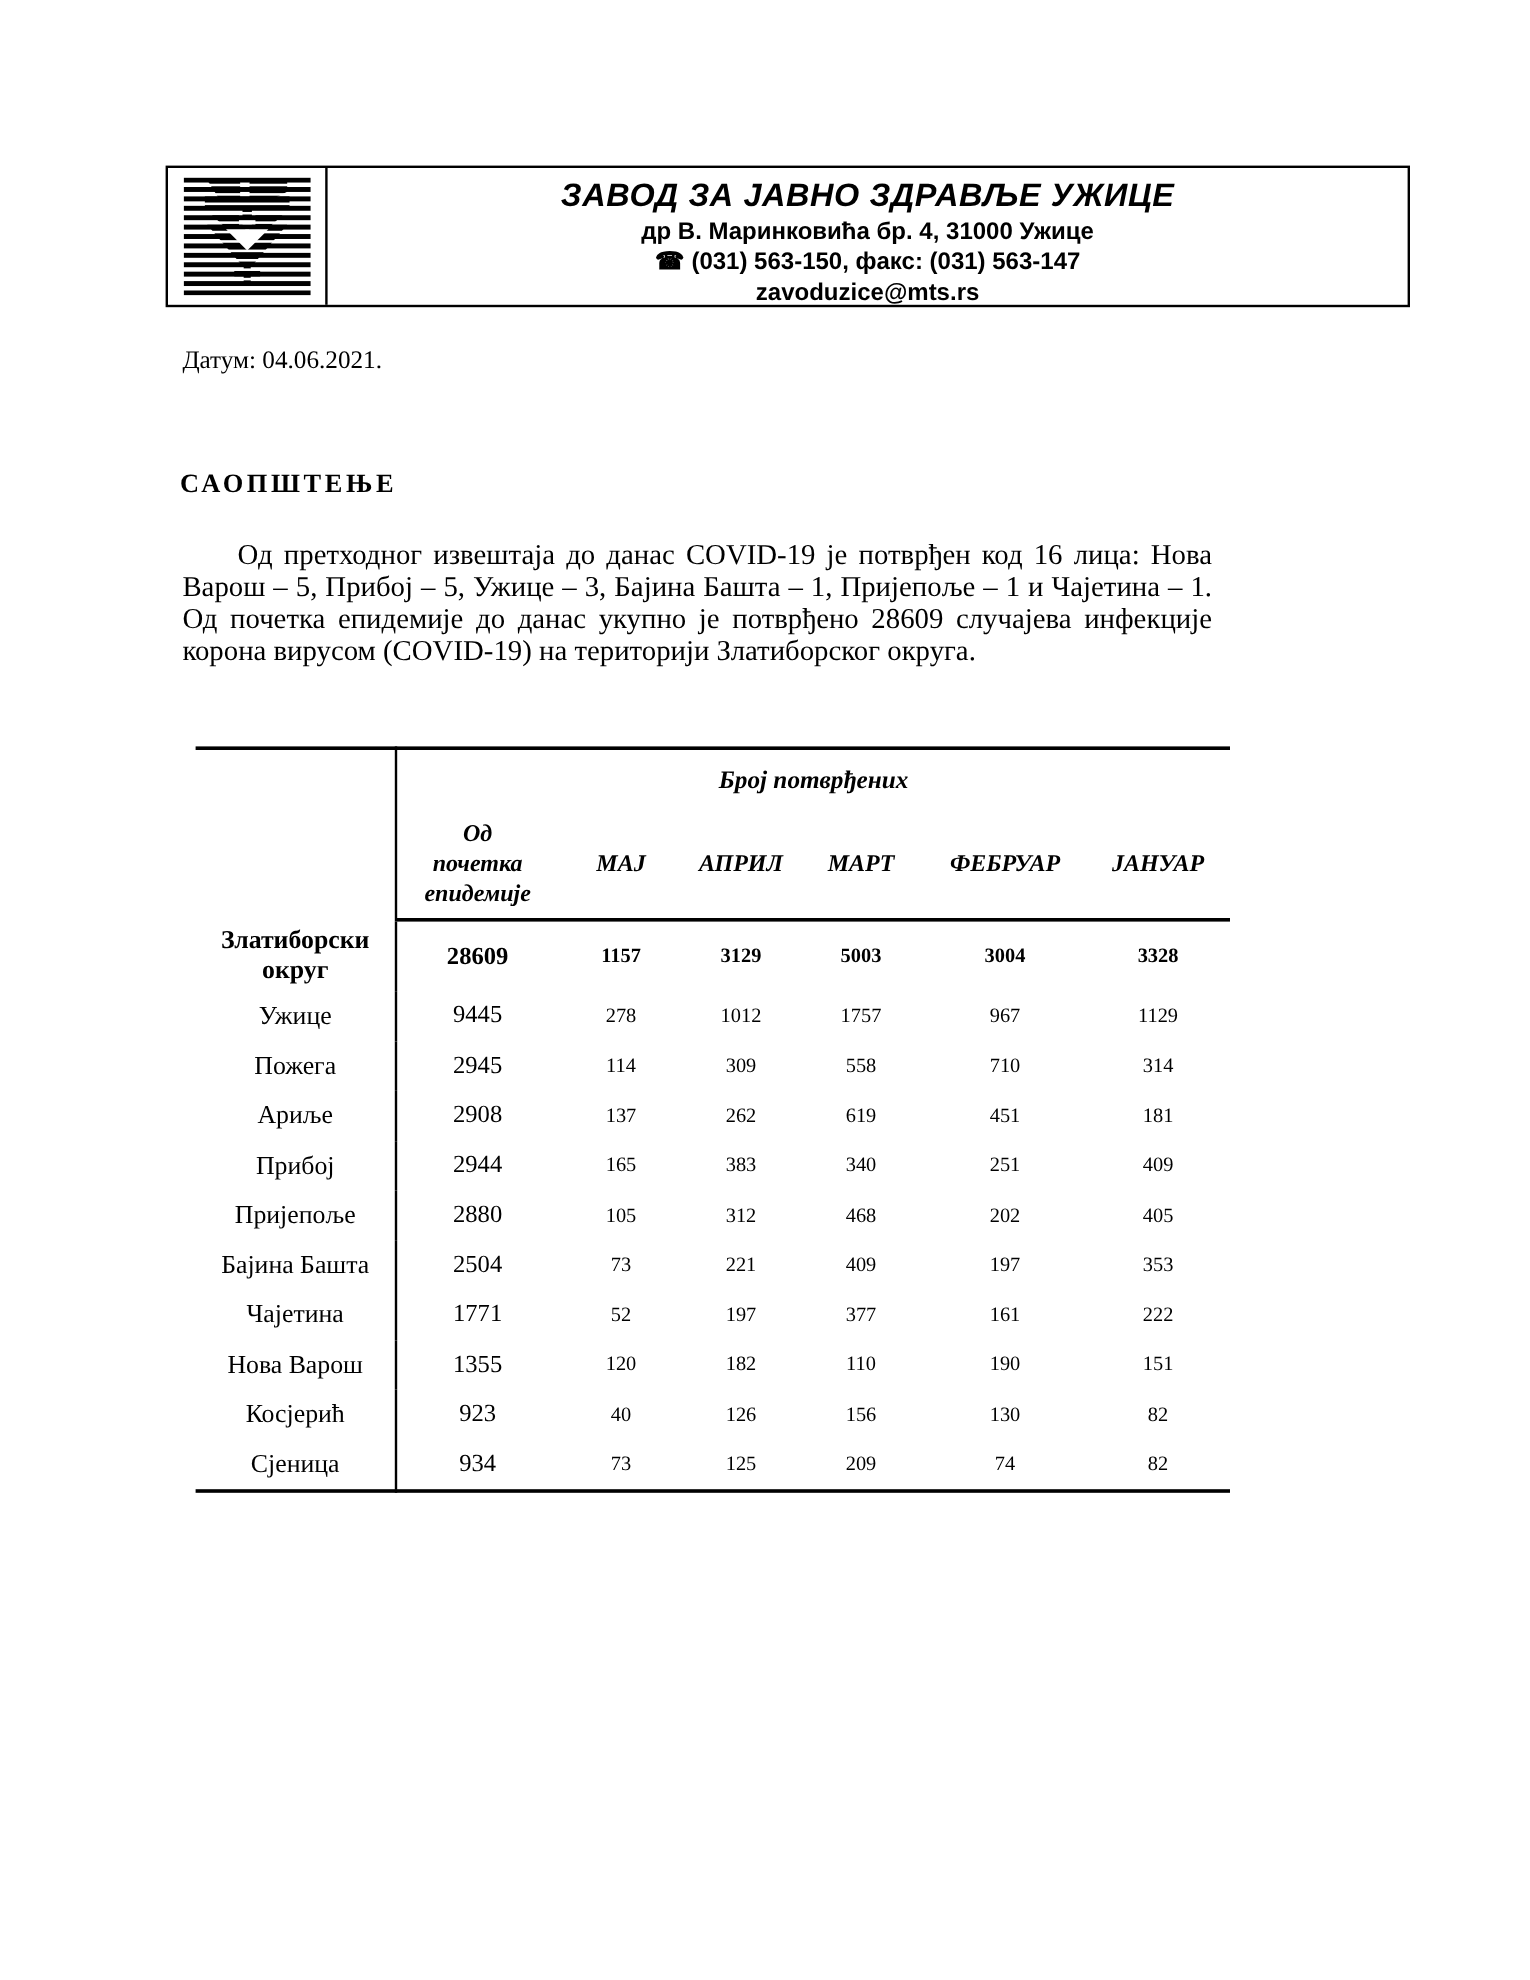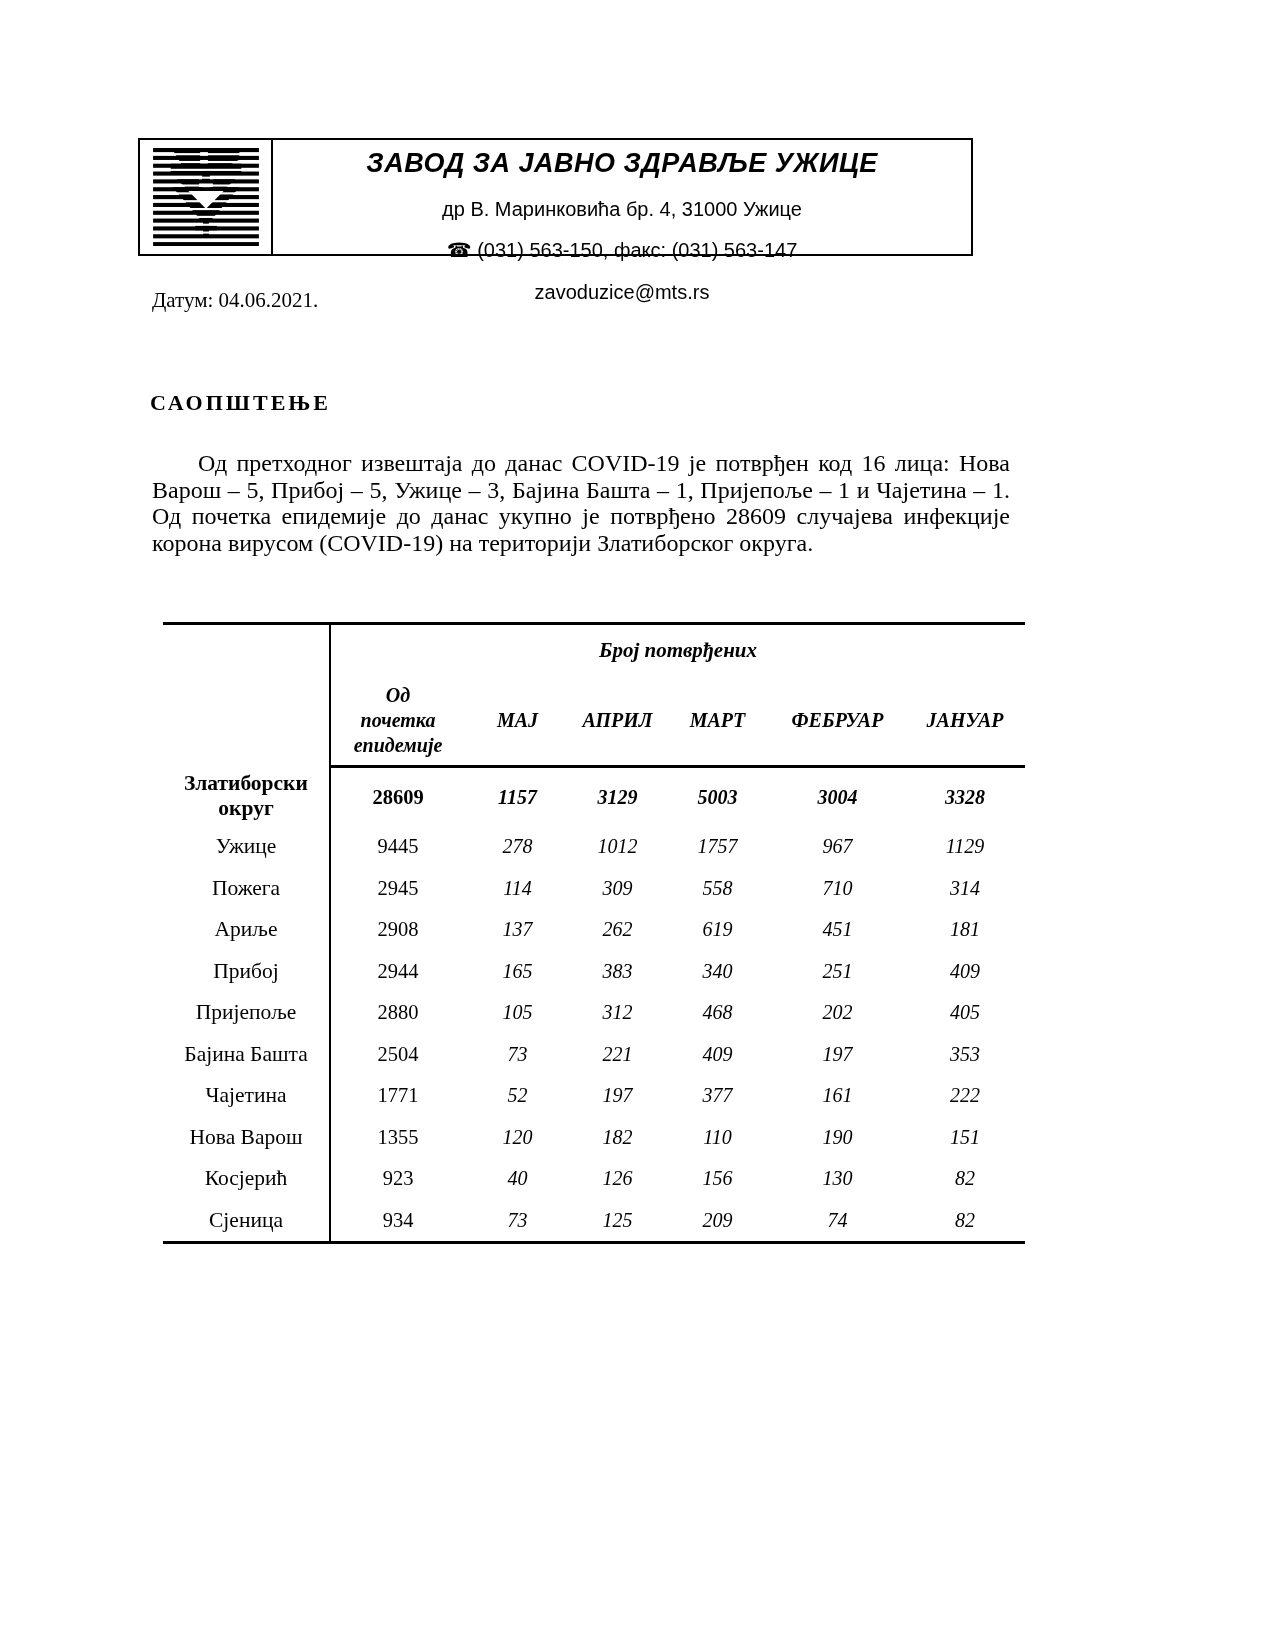--- a/index.html
+++ b/index.html
@@ -8,38 +8,38 @@
     width:1275px; height:1650px;
     background:#ffffff;
     color:#000;
     font-family:"Liberation Serif", serif;
     overflow:hidden;
   }
 
   
   .letterhead {
     position:absolute; left:138px; top:138px;
-    width:835px; height:118px;
+    width:1037px; height:118px;
     border:2px solid #000;
     display:flex;
     box-sizing:border-box;
   }
   .logo-cell {
     width:133px; flex:0 0 133px;
     border-right:2px solid #000;
     display:flex; align-items:flex-start; justify-content:center;
     padding-top:8px; box-sizing:border-box;
   }
   .lh-text {
     flex:1; text-align:center; padding-top:7px;
     font-family:"Liberation Sans", sans-serif;
     line-height:1.22;
   }
   .inst-name { font-size:27px; font-weight:bold; font-style:italic; letter-spacing:0.5px; }
-  .inst-line { font-size:20px; margin-top:17px; }
+  .inst-line { font-size:20px; margin-top:1px;font-weight:bold; }
   .phone-icon { font-size:20px; }
 
   
   .date-line {
     position:absolute; left:152px; top:288px;
     font-size:21px;
   }
   .doc-title {
     position:absolute; left:150px; top:390px; width:860px;
     font-size:22px; font-weight:bold; letter-spacing:3px;
@@ -66,21 +66,21 @@
   .group-h {
     font-weight:bold; font-style:italic; font-size:21px; text-align:center;
   }
   .colh-row td { height:90px; vertical-align:middle; border-bottom:3px solid #000;text-align:center; }
   .colh {
     font-weight:bold; font-style:italic; font-size:20px; text-align:center;
   }
   .colh-wrap { display:inline-block; width:104px; line-height:1.25; }
   .muni { text-align:center; font-size:21.5px; vertical-align:middle; }
   .val  { text-align:center; font-size:20.5px; vertical-align:middle; }
-  .ital { font-style:italic; font-size:20px; }
+  .ital { font-size:17px; }
   .total-row td { font-weight:bold; height:58px; }
   .data-row td { height:41.5px; }
 </style>
 </head>
 <body>
 
 <div class="page">
 
   <div class="letterhead">
     <div class="logo-cell">

